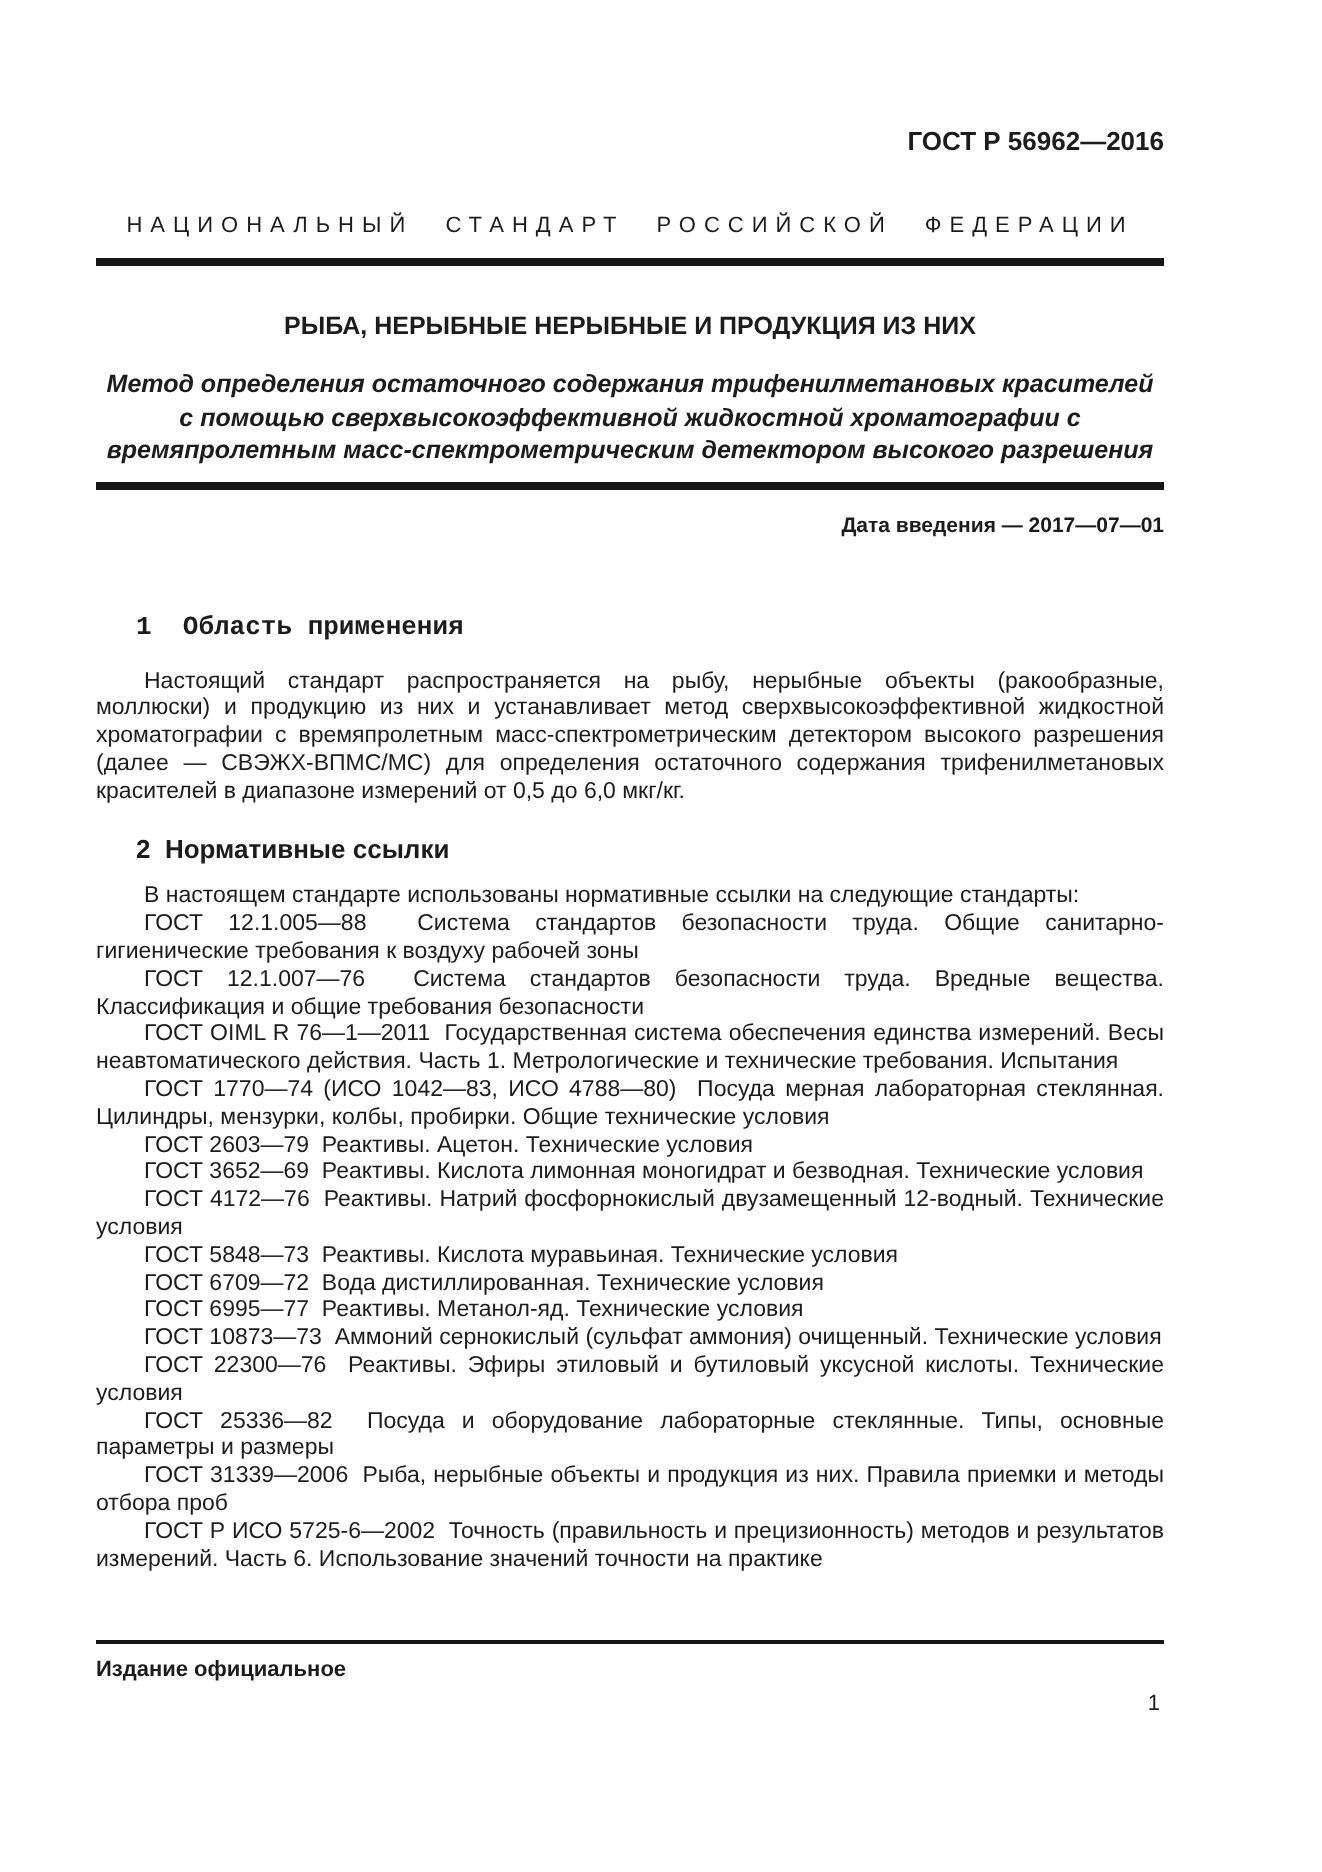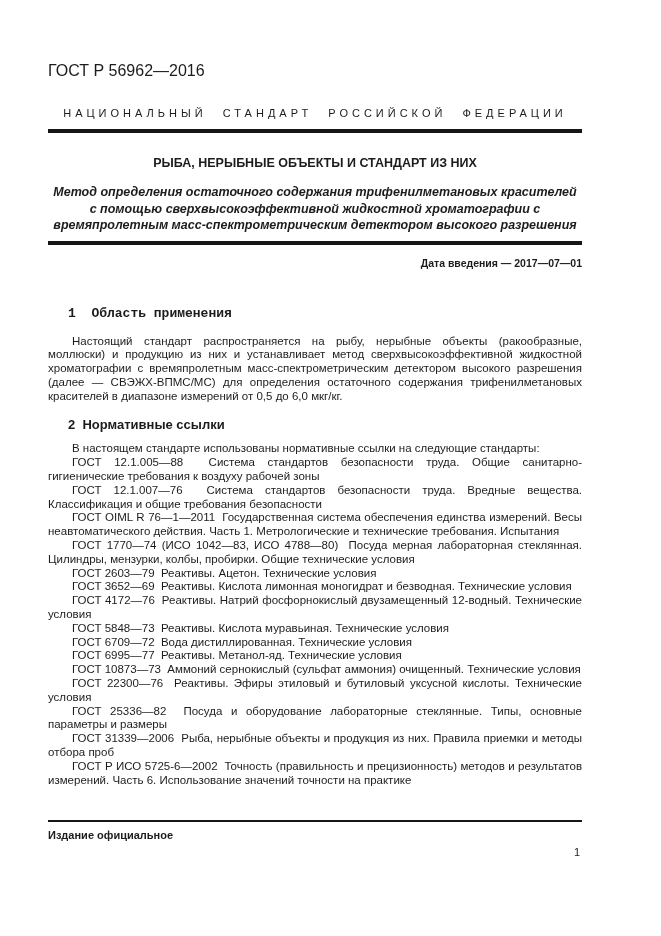--- a/index.html
+++ b/index.html
@@ -12,23 +12,23 @@
     width: 661px;
     height: 936px;
     background: #ffffff;
     font-family: "Liberation Sans", sans-serif;
     color: #1c1c1c;
     box-sizing: border-box;
     padding: 64px 79px 0 48px;
     overflow: hidden;
   }
   .doc-number {
-    text-align: left;
-    font-weight: normal;
-    font-size: 16px;
+    text-align: right;
+    font-weight: bold;
+    font-size: 13px;
     line-height: 14px;
   }
   .std-line {
     margin-top: 28px;
     text-align: center;
     font-weight: normal;
     font-size: 11px;
     letter-spacing: 4px;
     word-spacing: 9px;
     white-space: nowrap;
@@ -113,21 +113,21 @@
 <body>
 
 <div class="page">
 
   <div class="doc-number">ГОСТ Р 56962—2016</div>
 
   <div class="std-line">НАЦИОНАЛЬНЫЙ СТАНДАРТ РОССИЙСКОЙ ФЕДЕРАЦИИ</div>
 
   <div class="rule rule-1"></div>
 
-  <div class="doc-title">РЫБА, НЕРЫБНЫЕ ОБЪЕКТЫ И СТАНДАРТ ИЗ НИХ</div>
+  <div class="doc-title">РЫБА, НЕРЫБНЫЕ НЕРЫБНЫЕ И ПРОДУКЦИЯ ИЗ НИХ</div>
 
   <div class="doc-subtitle">Метод определения остаточного содержания трифенилметановых красителей с помощью сверхвысокоэффективной жидкостной хроматографии с времяпролетным масс-спектрометрическим детектором высокого разрешения</div>
 
 
   <div class="rule rule-2"></div>
 
   <div class="effective-date">Дата введения — 2017—07—01</div>
 
   <div class="sec-heading first">1&nbsp;&nbsp;Область применения</div>
 

